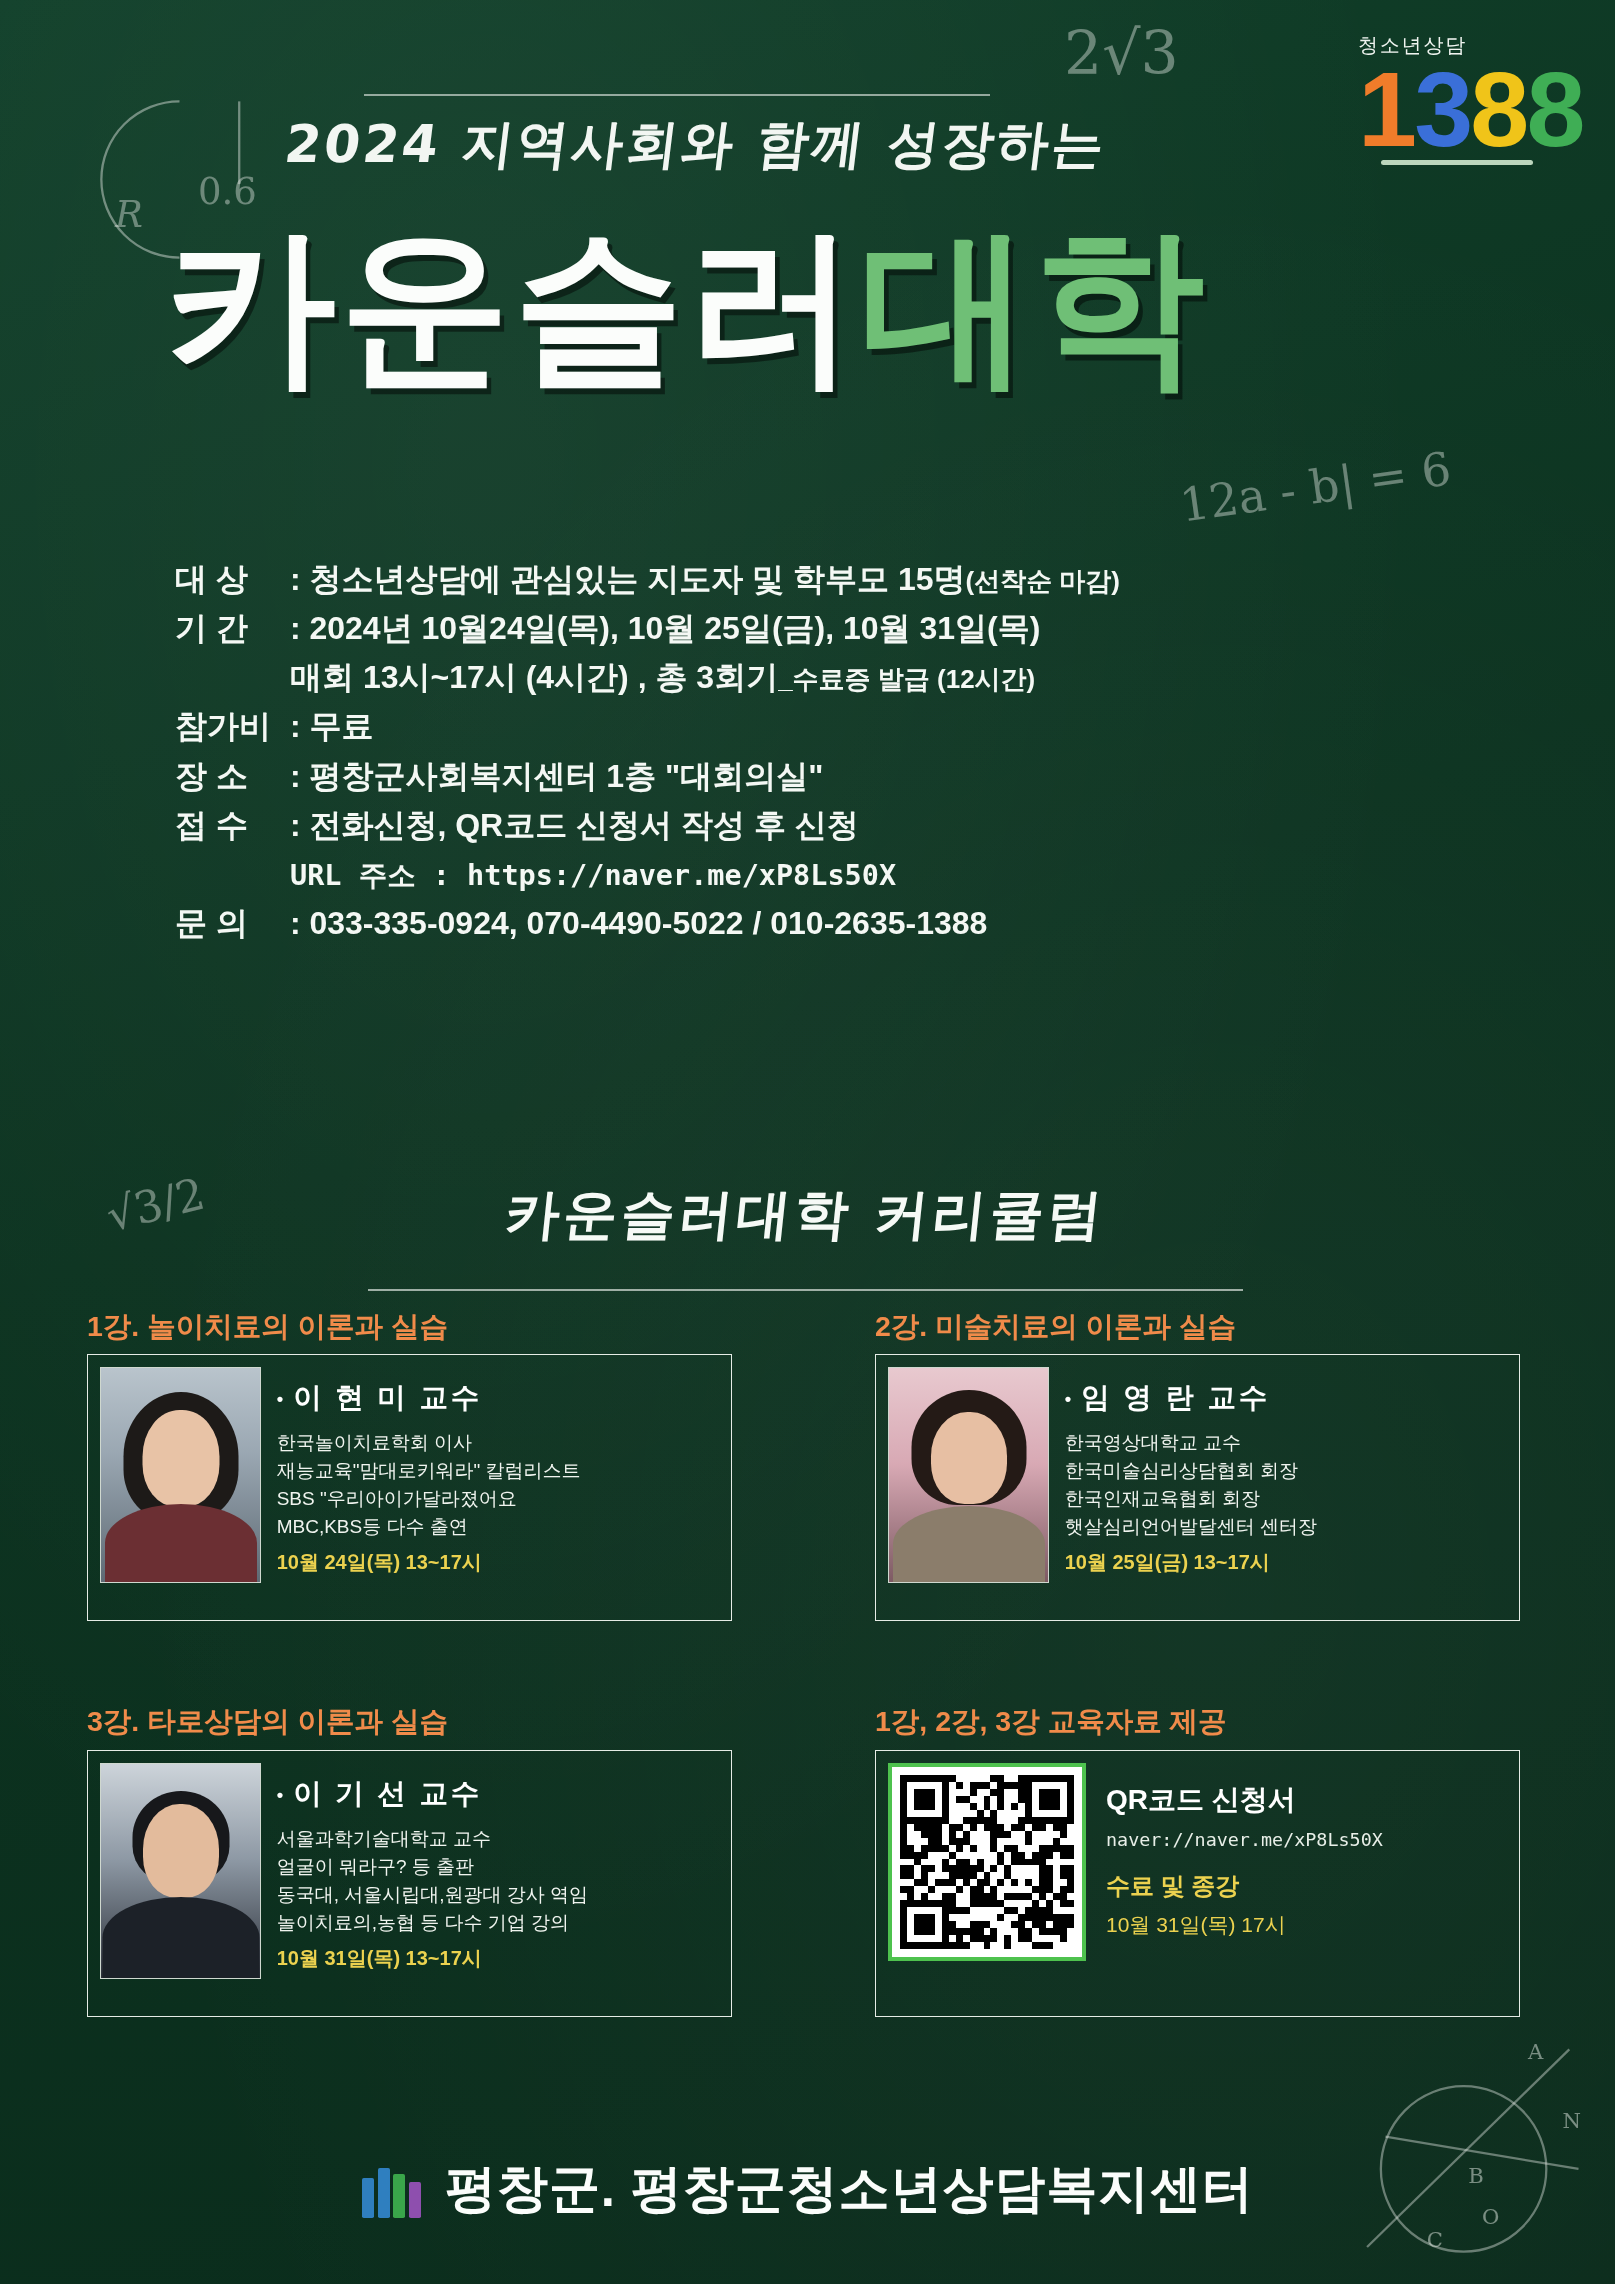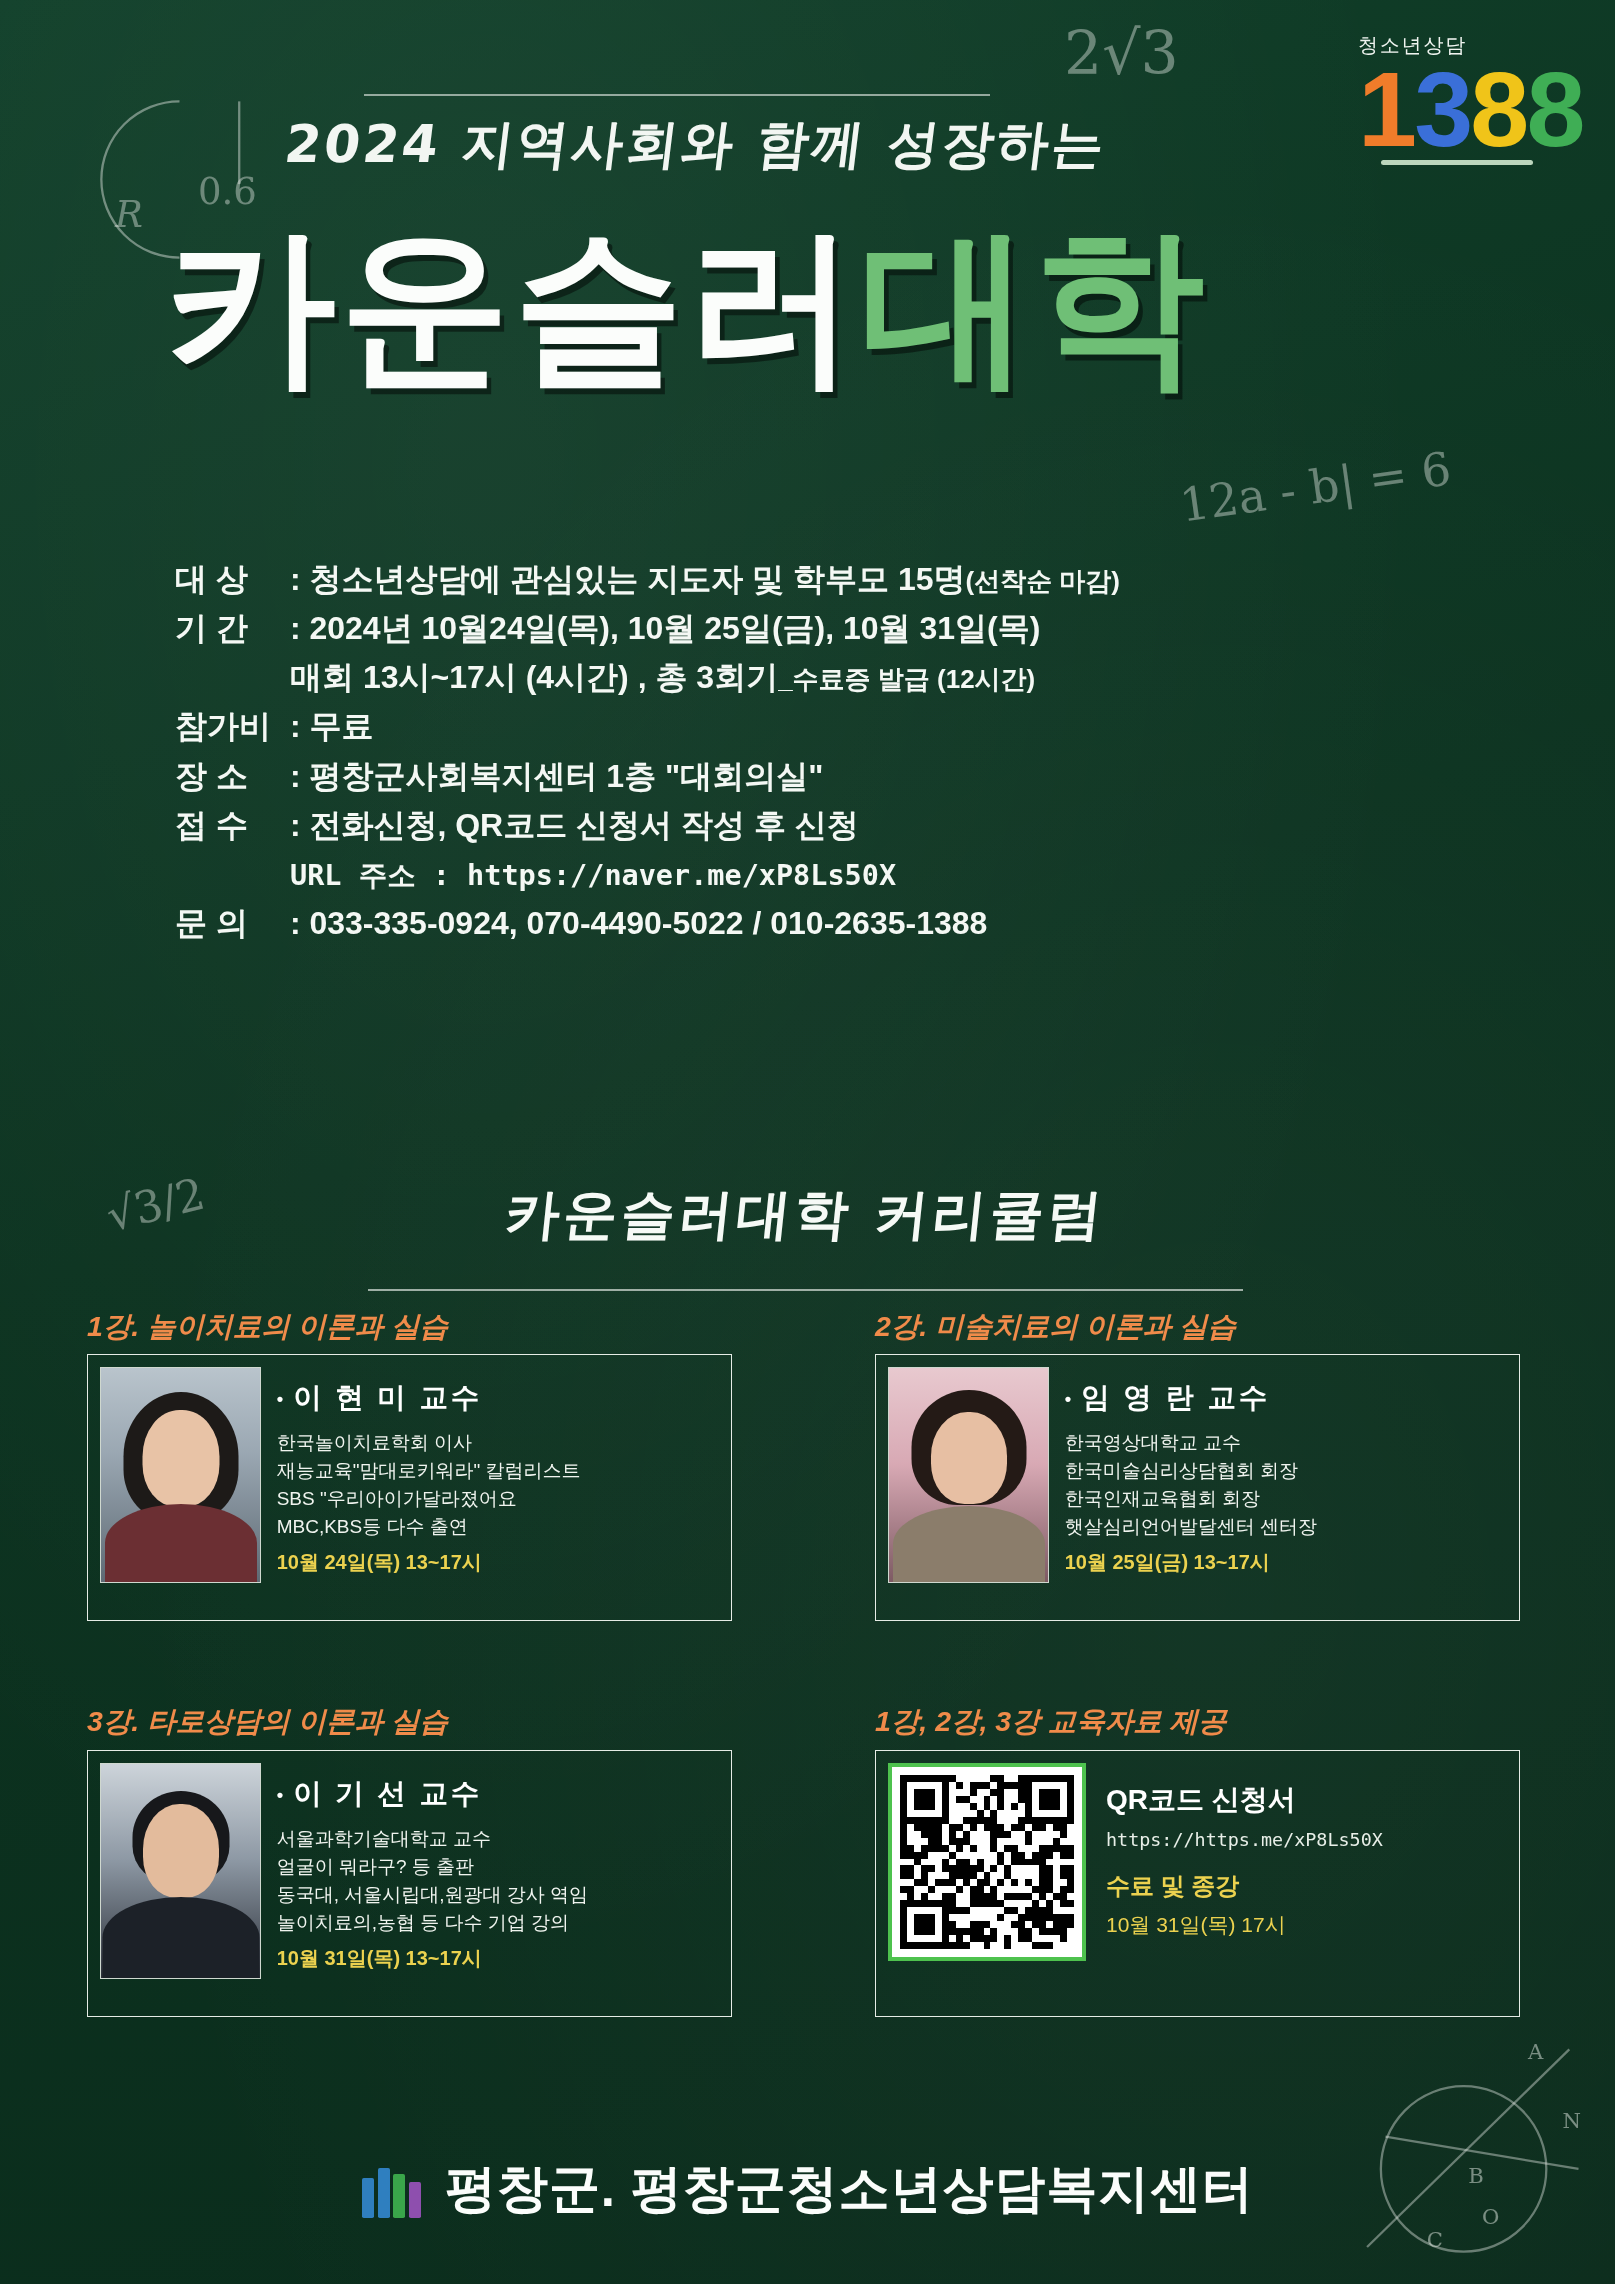--- a/index.html
+++ b/index.html
@@ -124,21 +124,20 @@
     left: 368px; top: 1289px; width: 875px; height: 2.3px;
     background: rgba(235,240,235,0.65);
   }
 
   .card-heading {
     position: absolute;
     font-size: 28.5px;
     font-weight: bold;
     color: #f08b4a;
     white-space: nowrap;
-    font-style: italic;
   }
   .card {
     position: absolute;
     border: 1.8px solid #e6ece6;
     box-sizing: border-box;
     display: flex;
     padding: 12px;
   }
   .photo {
     width: 161px; height: 216px;
@@ -1037,21 +1036,21 @@
           <i></i>
           <i></i>
           <i></i>
           <i style="background: rgb(255, 255, 255);"></i>
           <i style="background: rgb(255, 255, 255);"></i>
           <i style="background: rgb(255, 255, 255);"></i>
         </div>
     </div>
     <div class="qr-side">
       <div class="qr-title">QR코드 신청서</div>
-      <div class="qr-url">https://https.me/xP8Ls50X</div>
+      <div class="qr-url">naver://naver.me/xP8Ls50X</div>
       <div class="qr-end">수료 및 종강</div>
       <div class="qr-endtime">10월 31일(목) 17시</div>
     </div>
   </div>
 
   <div class="footer">
     <span class="foot-mark">
       <span class="fm1"></span><span class="fm2"></span><span class="fm3"></span><span class="fm4"></span>
       <span class="foot-wave"></span>
     </span><span>평창군.  평창군청소년상담복지센터</span>

